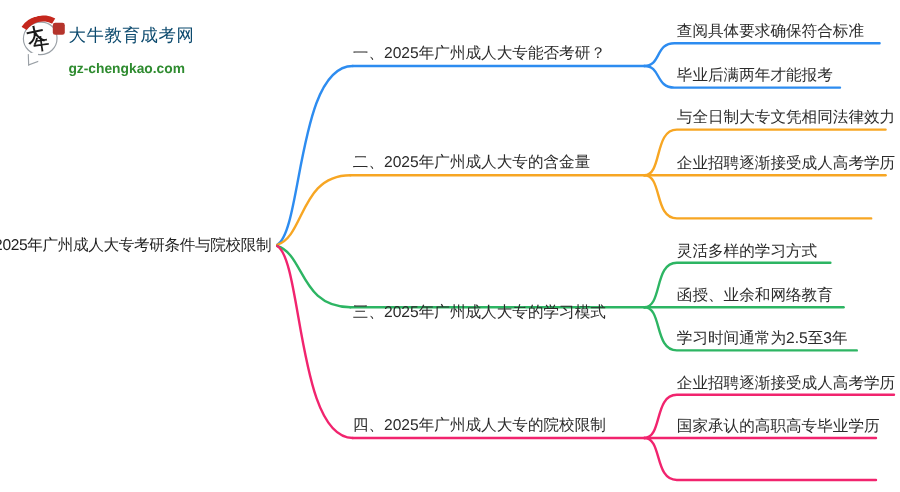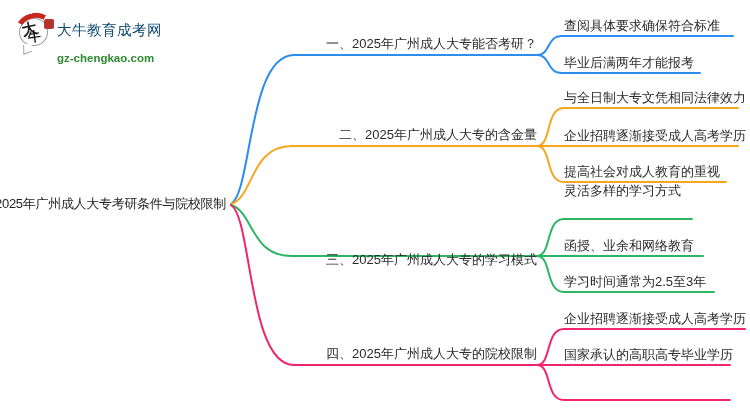--- a/index.html
+++ b/index.html
@@ -3,21 +3,21 @@
 <meta charset="utf-8">
 <style>
   html,body { margin:0; padding:0; background:#fff; }
   .canvas {
     position:relative; width:750px; height:410px; background:#ffffff;
     font-family:"Liberation Sans","DejaVu Sans",sans-serif; overflow:hidden;
   }
   .connectors { position:absolute; left:0; top:0; }
   .label { position:absolute; color:#2b2b2b; white-space:nowrap; }
   .root-label { top:195px; right:524px; font-size:13px; letter-spacing:-0.3px; color:#1f1f1f; }
-  .branch-label { left:294px; width:243px; text-align:right; font-size:13px; height:20px; line-height:20px; }
+  .branch-label { left:294px; width:243px; text-align:left; font-size:13px; height:20px; line-height:20px; }
   .leaf-label { left:564px; font-size:13px; height:19px; line-height:19px; }
 
   
   .logo { position:absolute; left:14px; top:16px; display:flex; gap:5px; }
   .bubble-wrap { position:relative; width:38px; height:48px; overflow:visible; }
   .bubble { position:absolute; left:5px; top:2px; width:27px; height:26px;
             background:#fff; border:1.5px solid #9aa0a6; border-radius:52% 48% 50% 50%; }
   .bubble-tail { position:absolute; left:9px; top:28px; width:8px; height:8px; background:#fff;
                  border-left:1.5px solid #9aa0a6; border-bottom:1.5px solid #9aa0a6;
                  transform:rotate(-20deg) skewX(-18deg); }
@@ -85,22 +85,21 @@
   <div class="label branch-label" style="top:34px">一、2025年广州成人大专能否考研？</div>
   <div class="label branch-label" style="top:125px">二、2025年广州成人大专的含金量</div>
   <div class="label branch-label" style="top:250px">三、2025年广州成人大专的学习模式</div>
   <div class="label branch-label" style="top:344px">四、2025年广州成人大专的院校限制</div>
 
   <div class="label leaf-label" style="top:16px">查阅具体要求确保符合标准</div>
   <div class="label leaf-label" style="top:53px">毕业后满两年才能报考</div>
 
   <div class="label leaf-label" style="top:88px">与全日制大专文凭相同法律效力</div>
   <div class="label leaf-label" style="top:126px">企业招聘逐渐接受成人高考学历</div>
-  <div class="label leaf-label" style="top:162px">提高社会对成人教育的重视</div>
 
-  <div class="label leaf-label" style="top:181px">灵活多样的学习方式</div>
+  <div class="label leaf-label" style="top:199px">灵活多样的学习方式</div>
   <div class="label leaf-label" style="top:236px">函授、业余和网络教育</div>
   <div class="label leaf-label" style="top:272px">学习时间通常为2.5至3年</div>
 
   <div class="label leaf-label" style="top:309px">企业招聘逐渐接受成人高考学历</div>
   <div class="label leaf-label" style="top:345px">国家承认的高职高专毕业学历</div>
 
 </div>
 
 </body></html>

